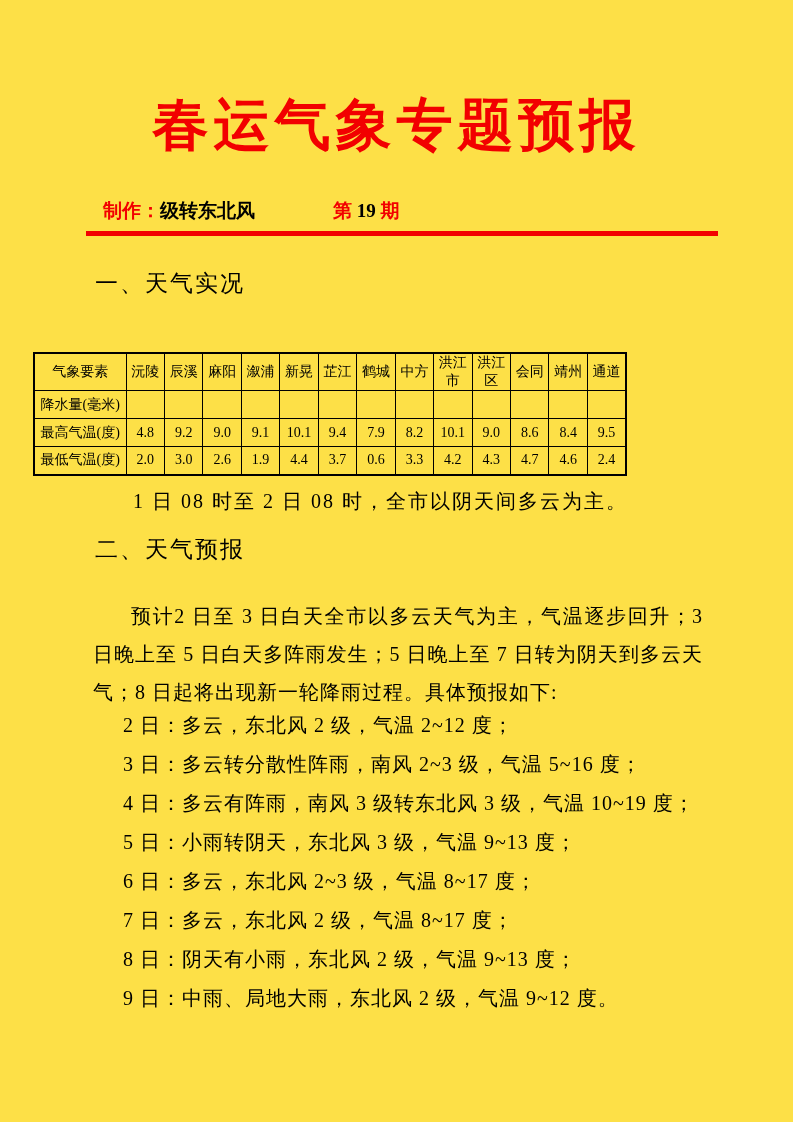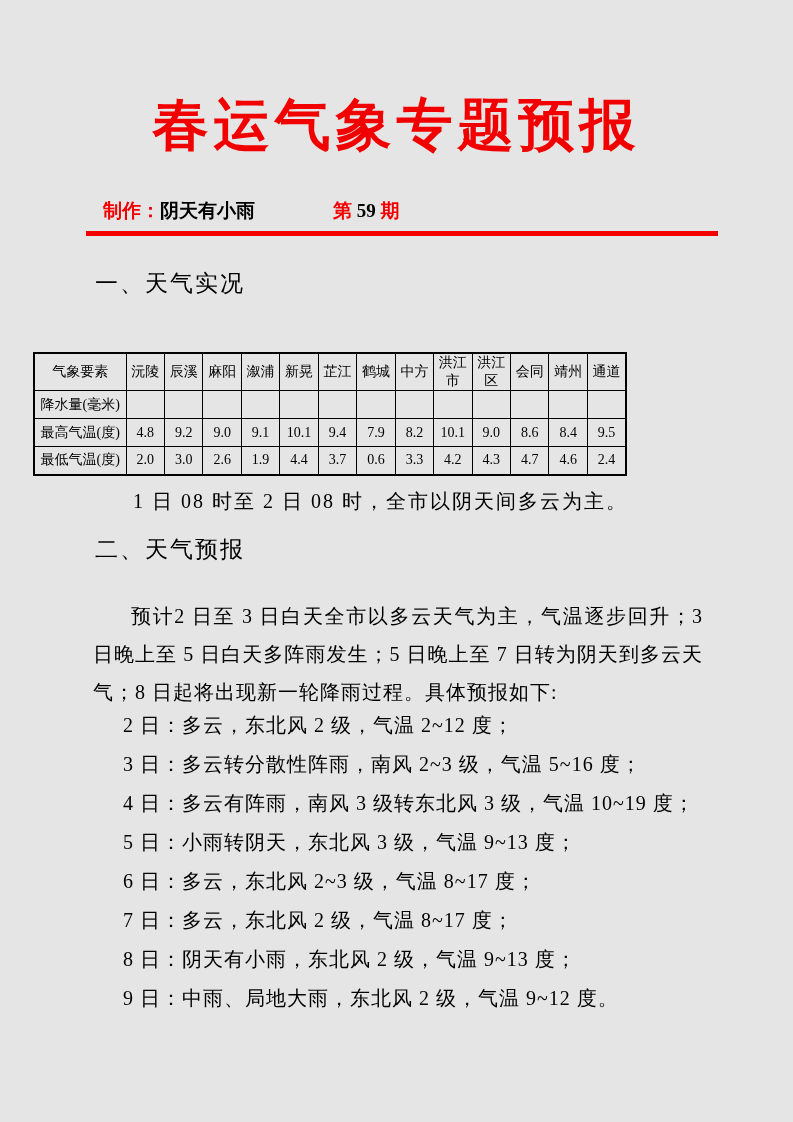--- a/index.html
+++ b/index.html
@@ -4,21 +4,21 @@
 <style>
   :root { --accent: #f20000; --ink: #000000; }
   * { margin: 0; padding: 0; box-sizing: border-box; }
   html, body { background: #ffffff; }
   body { font-family: "Liberation Serif", "DejaVu Serif", serif; color: var(--ink); }
   .page {
     position: relative;
     width: 793px;
     height: 1122px;
     margin: 0 auto;
-    background: #e5e5e5;
+    background: #fde047;
     overflow: hidden;
   }
   .doc-title {
     position: absolute;
     top: 88px; left: 0; right: 0;
     text-align: center;
     font-size: 56px;
     font-weight: 700;
     letter-spacing: 5px;
     color: var(--accent);
@@ -107,25 +107,25 @@
 </style>
 </head>
 <body>
 
 <div class="page">
 
   <h1 class="doc-title">春运气象专题预报</h1>
 
   <div class="header-row">
     <span class="producer">
-      <span class="red">制作：</span><span>阴天有小雨</span>
+      <span class="red">制作：</span><span>级转东北风</span>
     </span>
     <span class="issue">
       <span class="red">第</span>
-      <span>59</span>
+      <span>19</span>
       <span class="red">期</span>
     </span>
   </div>
 
   <div class="rule"></div>
 
   <h2 class="section-heading heading-1">一、天气实况</h2>
 
 
   <table class="weather-table">

